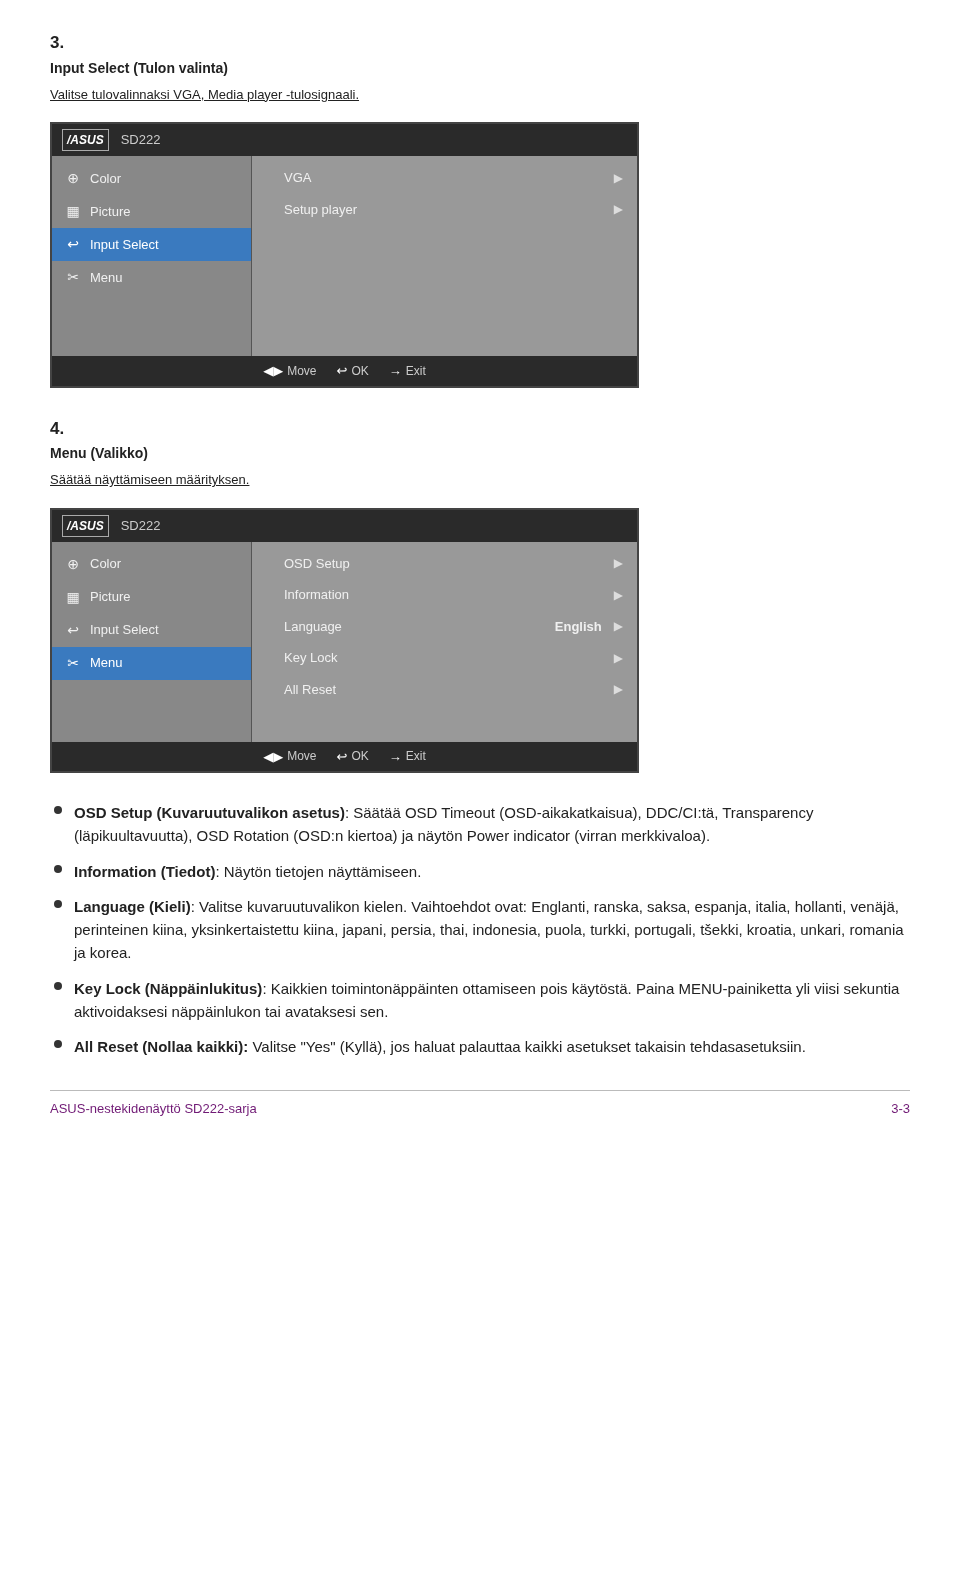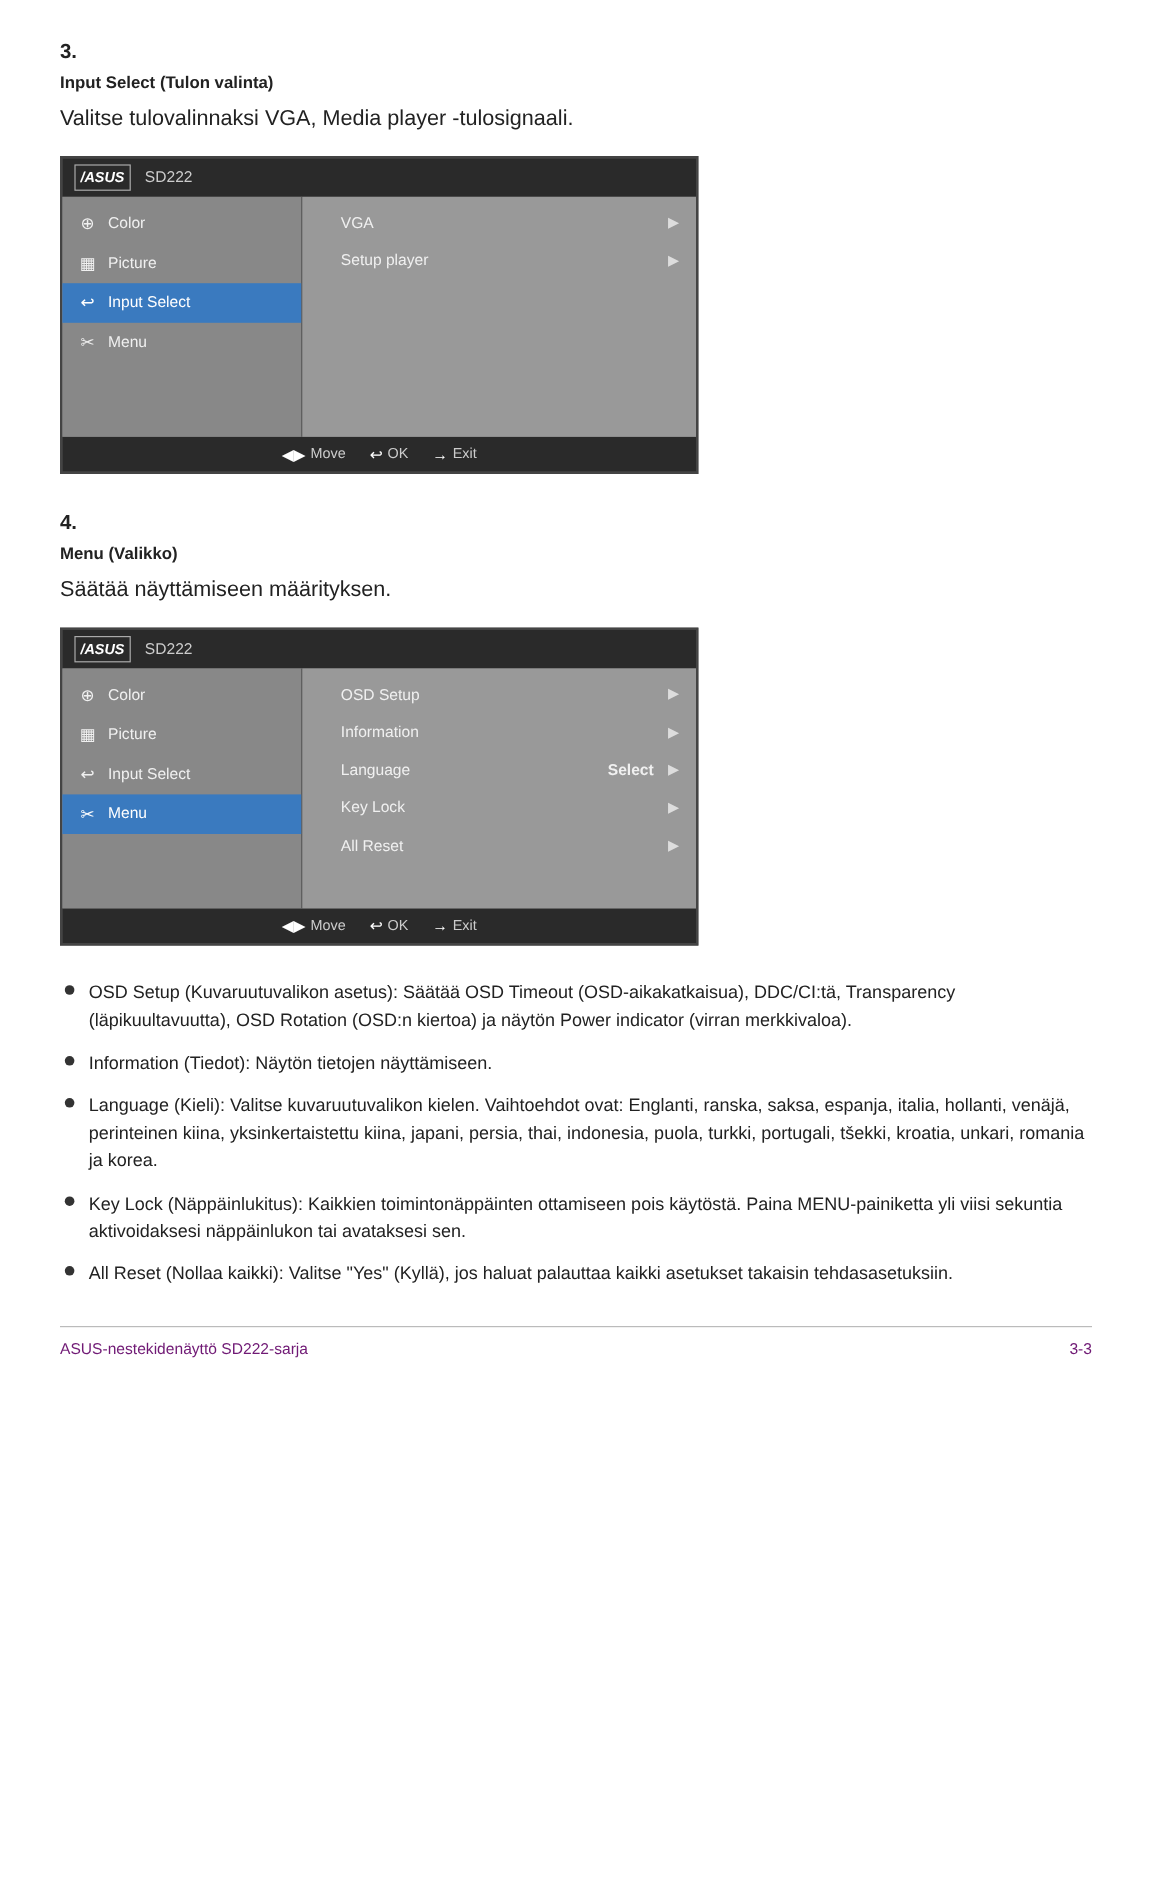--- a/index.html
+++ b/index.html
@@ -14,29 +14,30 @@
       line-height: 1.5;
     }
 
     
     .section-heading {
       font-size: 14px;
       font-weight: bold;
       margin-bottom: 6px;
     }
     .section-subtext {
-      font-size: 18px;
+      font-size: 13px;
       margin-bottom: 18px;
+      text-decoration: underline;
     }
 
     
     .osd-box {
       border: 2px solid #444;
       background: #6b6b6b;
-      width: 532px;
+      width: 589px;
       margin-bottom: 28px;
       font-family: Arial, sans-serif;
     }
     .osd-titlebar {
       background: #2a2a2a;
       color: #ccc;
       padding: 5px 10px;
       font-size: 13px;
       display: flex;
       align-items: center;
@@ -138,21 +139,21 @@
       margin-top: 5px;
       margin-right: 12px;
       flex-shrink: 0;
     }
     .bullet-text {
       flex: 1;
       font-size: 15px;
       line-height: 1.55;
     }
     .bullet-text b {
-      font-weight: normal;
+      font-weight: bold;
       margin-top: 12px;
     }
 
     
     .page-footer {
       border-top: 1px solid #bbb;
       margin-top: 32px;
       padding-top: 8px;
       display: flex;
       justify-content: space-between;
@@ -265,21 +266,21 @@
         </div>
         <div class="osd-right-item">
           <span>Information</span>
           <span style="display:flex;align-items:center;gap:4px;">
             <span class="arrow">▶</span>
           </span>
         </div>
         <div class="osd-right-item">
           <span>Language</span>
           <span style="display:flex;align-items:center;gap:4px;">
-            <span style="margin-right:8px;font-weight:bold;">Select</span>
+            <span style="margin-right:8px;font-weight:bold;">English</span>
             <span class="arrow">▶</span>
           </span>
         </div>
         <div class="osd-right-item">
           <span>Key Lock</span>
           <span style="display:flex;align-items:center;gap:4px;">
             <span class="arrow">▶</span>
           </span>
         </div>
         <div class="osd-right-item">

